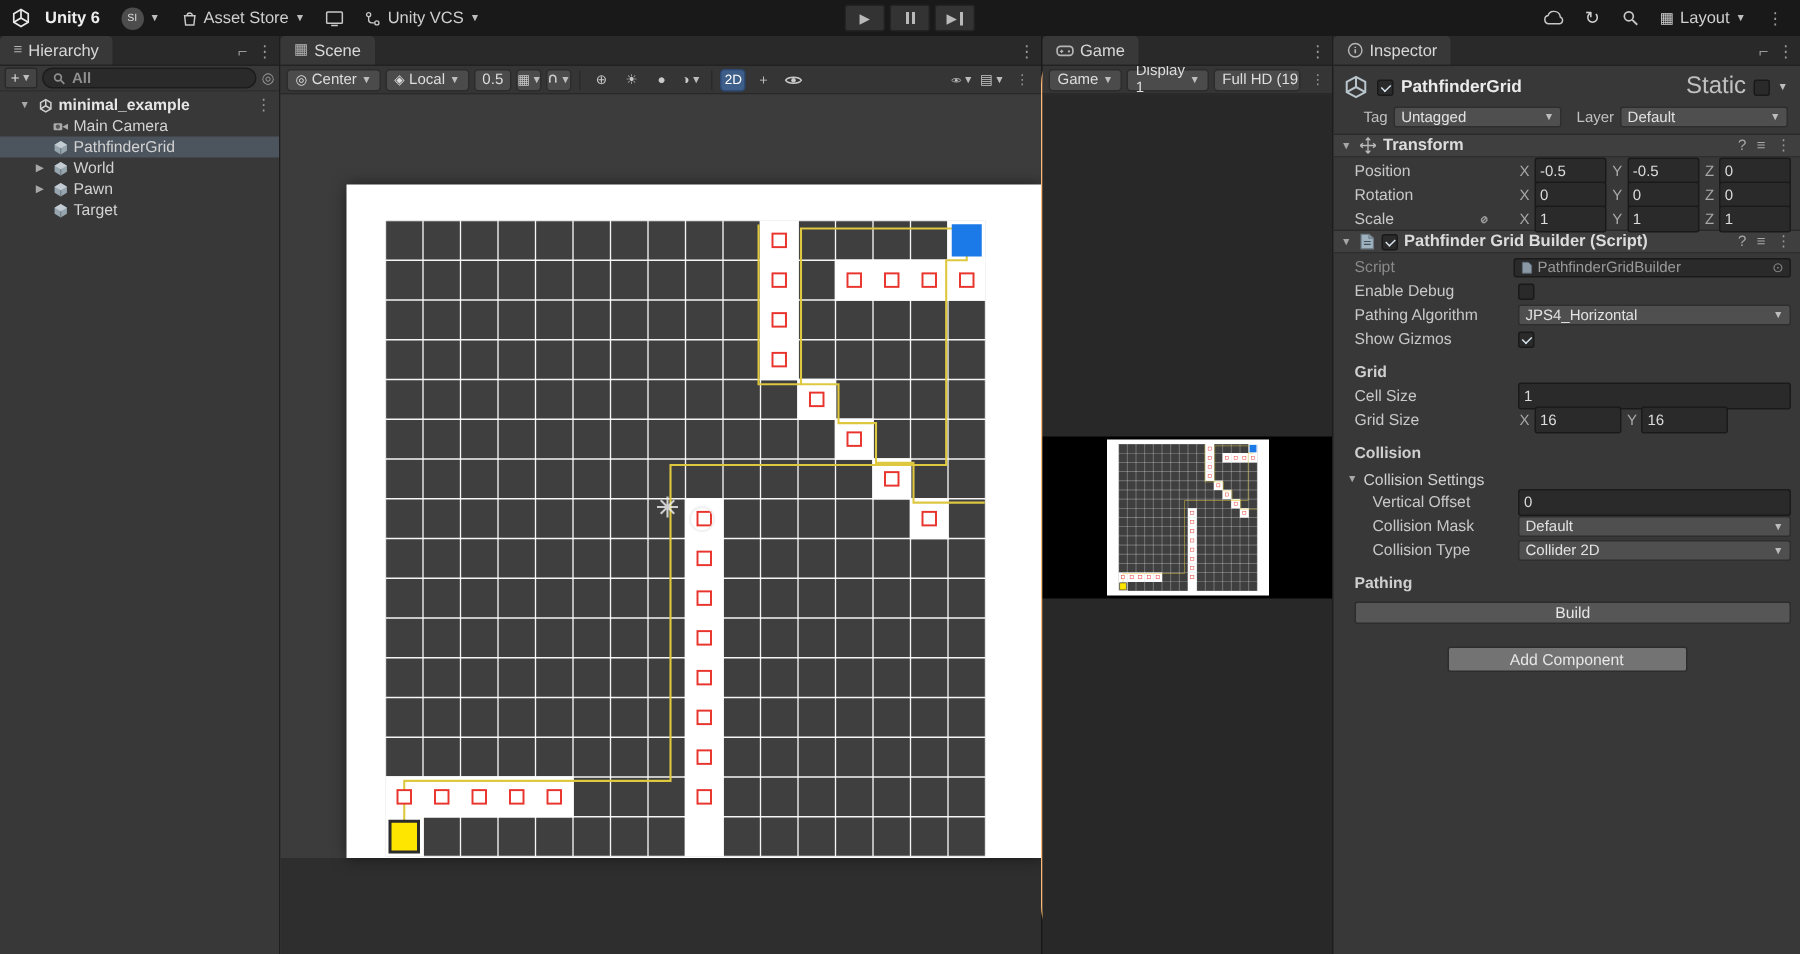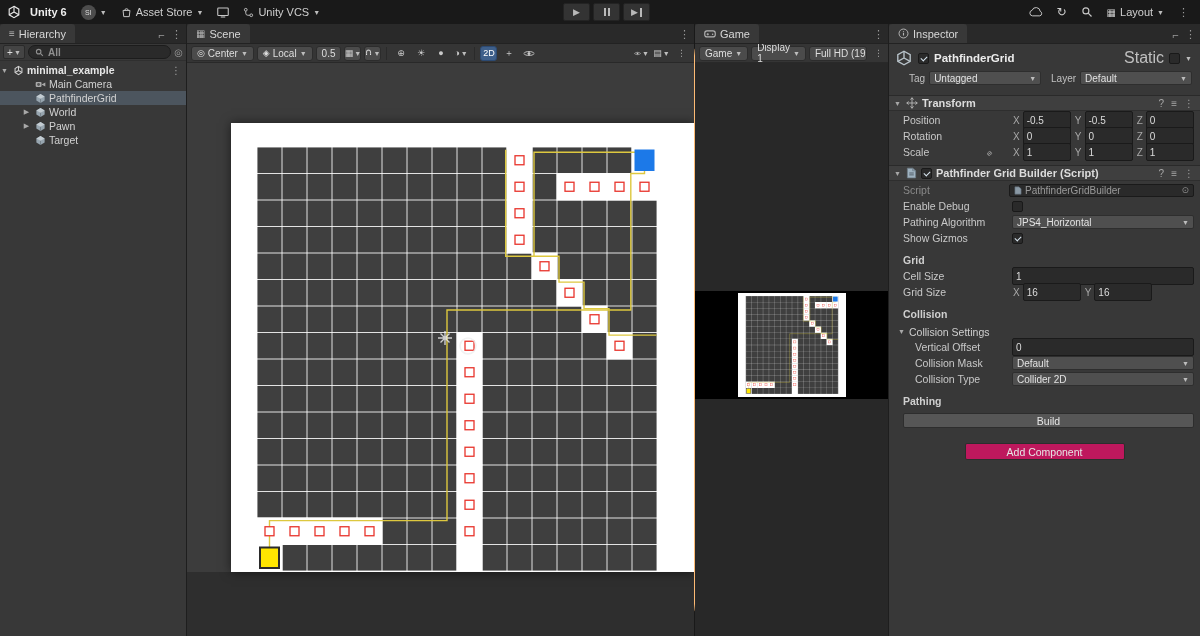--- a/index.html
+++ b/index.html
@@ -34,21 +34,21 @@
 .tool-ic.active{background:#3e5f8a;color:#fff;border-color:#2c4a73;}
 .vsep{width:1px;height:13px;background:#2a2a2a;margin:0 2px;}
 .spacer{flex:1;}
 
 
 .h-toolbar{height:17px;display:flex;align-items:center;gap:3px;padding:1px 3px;background:#383838;border-bottom:1px solid #2f2f2f;flex:none;}
 .plusbtn{width:22px;height:14px;background:#444;border:1px solid #2a2a2a;border-radius:2px;color:#ddd;font-size:10px;display:flex;align-items:center;justify-content:center;gap:1px;}
 .searchbox{flex:1;height:14px;background:#2a2a2a;border:1px solid #1c1c1c;border-radius:8px;display:flex;align-items:center;gap:4px;padding:0 6px;color:#8f8f8f;font-size:10px;font-weight:bold;}
 .h-tree{flex:1;overflow:hidden;padding-top:2px;}
 .hrow{height:14px;display:flex;align-items:center;gap:3px;padding-left:22px;font-size:10.5px;color:#d2d2d2;}
-.hrow.scene{padding-left:0;color:#e6e6e6;font-weight:bold;position:relative;}
+.hrow.scene{padding-left:12px;color:#e6e6e6;font-weight:bold;position:relative;}
 .hrow.sel{background:#4c555e;}
 .fold{width:9px;font-size:7px;color:#a8a8a8;text-align:center;flex:none;}
 .oicon{width:12px;display:flex;align-items:center;justify-content:center;flex:none;}
 .hlabel{white-space:nowrap;}
 .row-kebab{position:absolute;right:5px;color:#9a9a9a;font-weight:normal;}
 
 
 #viewport{flex:1;position:relative;background:#3c3c3c;overflow:hidden;}
 #canvas{position:absolute;left:44px;top:60px;width:464px;height:449px;background:#fff;box-shadow:0 0 10px rgba(0,0,0,.55);overflow:hidden;}
 #belowcanvas{position:absolute;left:0;right:0;top:509px;bottom:0;background:#2e2e2e;}
@@ -65,37 +65,37 @@
 #insp-body{flex:1;overflow:hidden;}
 .oheader{display:flex;align-items:center;gap:5px;padding:5px 8px 2px 6px;}
 .objname{font-weight:bold;font-size:11.5px;color:#ececec;flex:1;}
 .cbx{width:11px;height:11px;background:#2a2a2a;border:1px solid #191919;border-radius:2px;display:inline-block;position:relative;flex:none;}
 .cbx.on::after{content:"";position:absolute;left:2px;top:2px;width:5px;height:3px;border-left:1.5px solid #d8e5ef;border-bottom:1.5px solid #d8e5ef;transform:rotate(-45deg);}
 .tagrow{display:flex;align-items:center;gap:4px;padding:2px 8px 4px 20px;font-size:10px;}
 .tagrow .lbl{color:#c0c0c0;}
 .drop{height:14px;background:#4f4f4f;border:1px solid #2e2e2e;border-radius:2px;display:flex;align-items:center;padding:0 4px;font-size:10px;color:#e2e2e2;}
 .drop .caret{margin-left:auto;padding-left:4px;}
 .drop.grow{flex:1;}
-.chead{height:16px;background:#3f3f3f;border-top:1px solid #2a2a2a;border-bottom:1px solid #2e2e2e;display:flex;align-items:center;gap:4px;padding:0 6px 0 4px;margin-top:6px;}
+.chead{height:16px;background:#3f3f3f;border-top:1px solid #2a2a2a;border-bottom:1px solid #2e2e2e;display:flex;align-items:center;gap:4px;padding:0 6px 0 4px;}
 .chead .title{font-weight:bold;font-size:11px;color:#dcdcdc;}
 .chead .right{margin-left:auto;display:flex;gap:7px;color:#a8a8a8;font-size:10px;align-items:center;}
 .irow{display:flex;align-items:center;height:14px;margin-top:2px;padding:0 6px 0 14px;position:relative;font-size:10.5px;}
 .irow.indent{padding-left:26px;}
 .ilabel{width:106px;flex:none;color:#c8c8c8;white-space:nowrap;overflow:hidden;}
 .irow.indent .ilabel{width:94px;}
 .ilabel.dis{color:#8a8a8a;}
 .axis{font-size:10px;color:#a8a8a8;padding-left:4px;}
 .nfield{flex:1;height:13px;background:#2a2a2a;border:1px solid #1a1a1a;border-radius:2px;margin-left:3px;padding:8px 3px;font-size:10px;color:#dcdcdc;display:flex;align-items:center;min-width:0;}
 .nfield.w58{flex:none;width:58px;}
 .objfield{flex:1;height:13px;background:#2a2a2a;border:1px solid #1a1a1a;border-radius:2px;display:flex;align-items:center;gap:3px;padding:0 4px;font-size:10px;color:#9a9a9a;}
 .objfield .picker{margin-left:auto;color:#8a8a8a;font-size:9px;}
 .bsect{font-weight:bold;color:#cfcfcf;font-size:10.5px;padding-left:14px;margin-top:9px;height:13px;}
 .foldrow{display:flex;align-items:center;gap:3px;padding-left:8px;margin-top:4px;height:13px;font-size:10.5px;color:#cfcfcf;}
 .buildbtn{margin:5px 6px 0 14px;height:15px;background:#565656;border:1px solid #2d2d2d;border-radius:2px;display:flex;align-items:center;justify-content:center;font-size:10.5px;color:#e6e6e6;}
-.addcomp{margin:15px auto 0 auto;width:160px;height:17px;background:#be185d;border:1px solid #2d2d2d;border-radius:2px;display:flex;align-items:center;justify-content:center;font-size:10.5px;color:#e6e6e6;}
+.addcomp{margin:15px auto 0 auto;width:160px;height:17px;background:#737373;border:1px solid #2d2d2d;border-radius:2px;display:flex;align-items:center;justify-content:center;font-size:10.5px;color:#e6e6e6;}
 .kebab{color:#9a9a9a;}
 </style>
 </head>
 <body>
 
 <div id="root">
 
   <div id="topbar">
     <div class="tb-item" style="padding-right:2px;">
       <svg width="14" height="14" viewBox="0 0 32 32">

